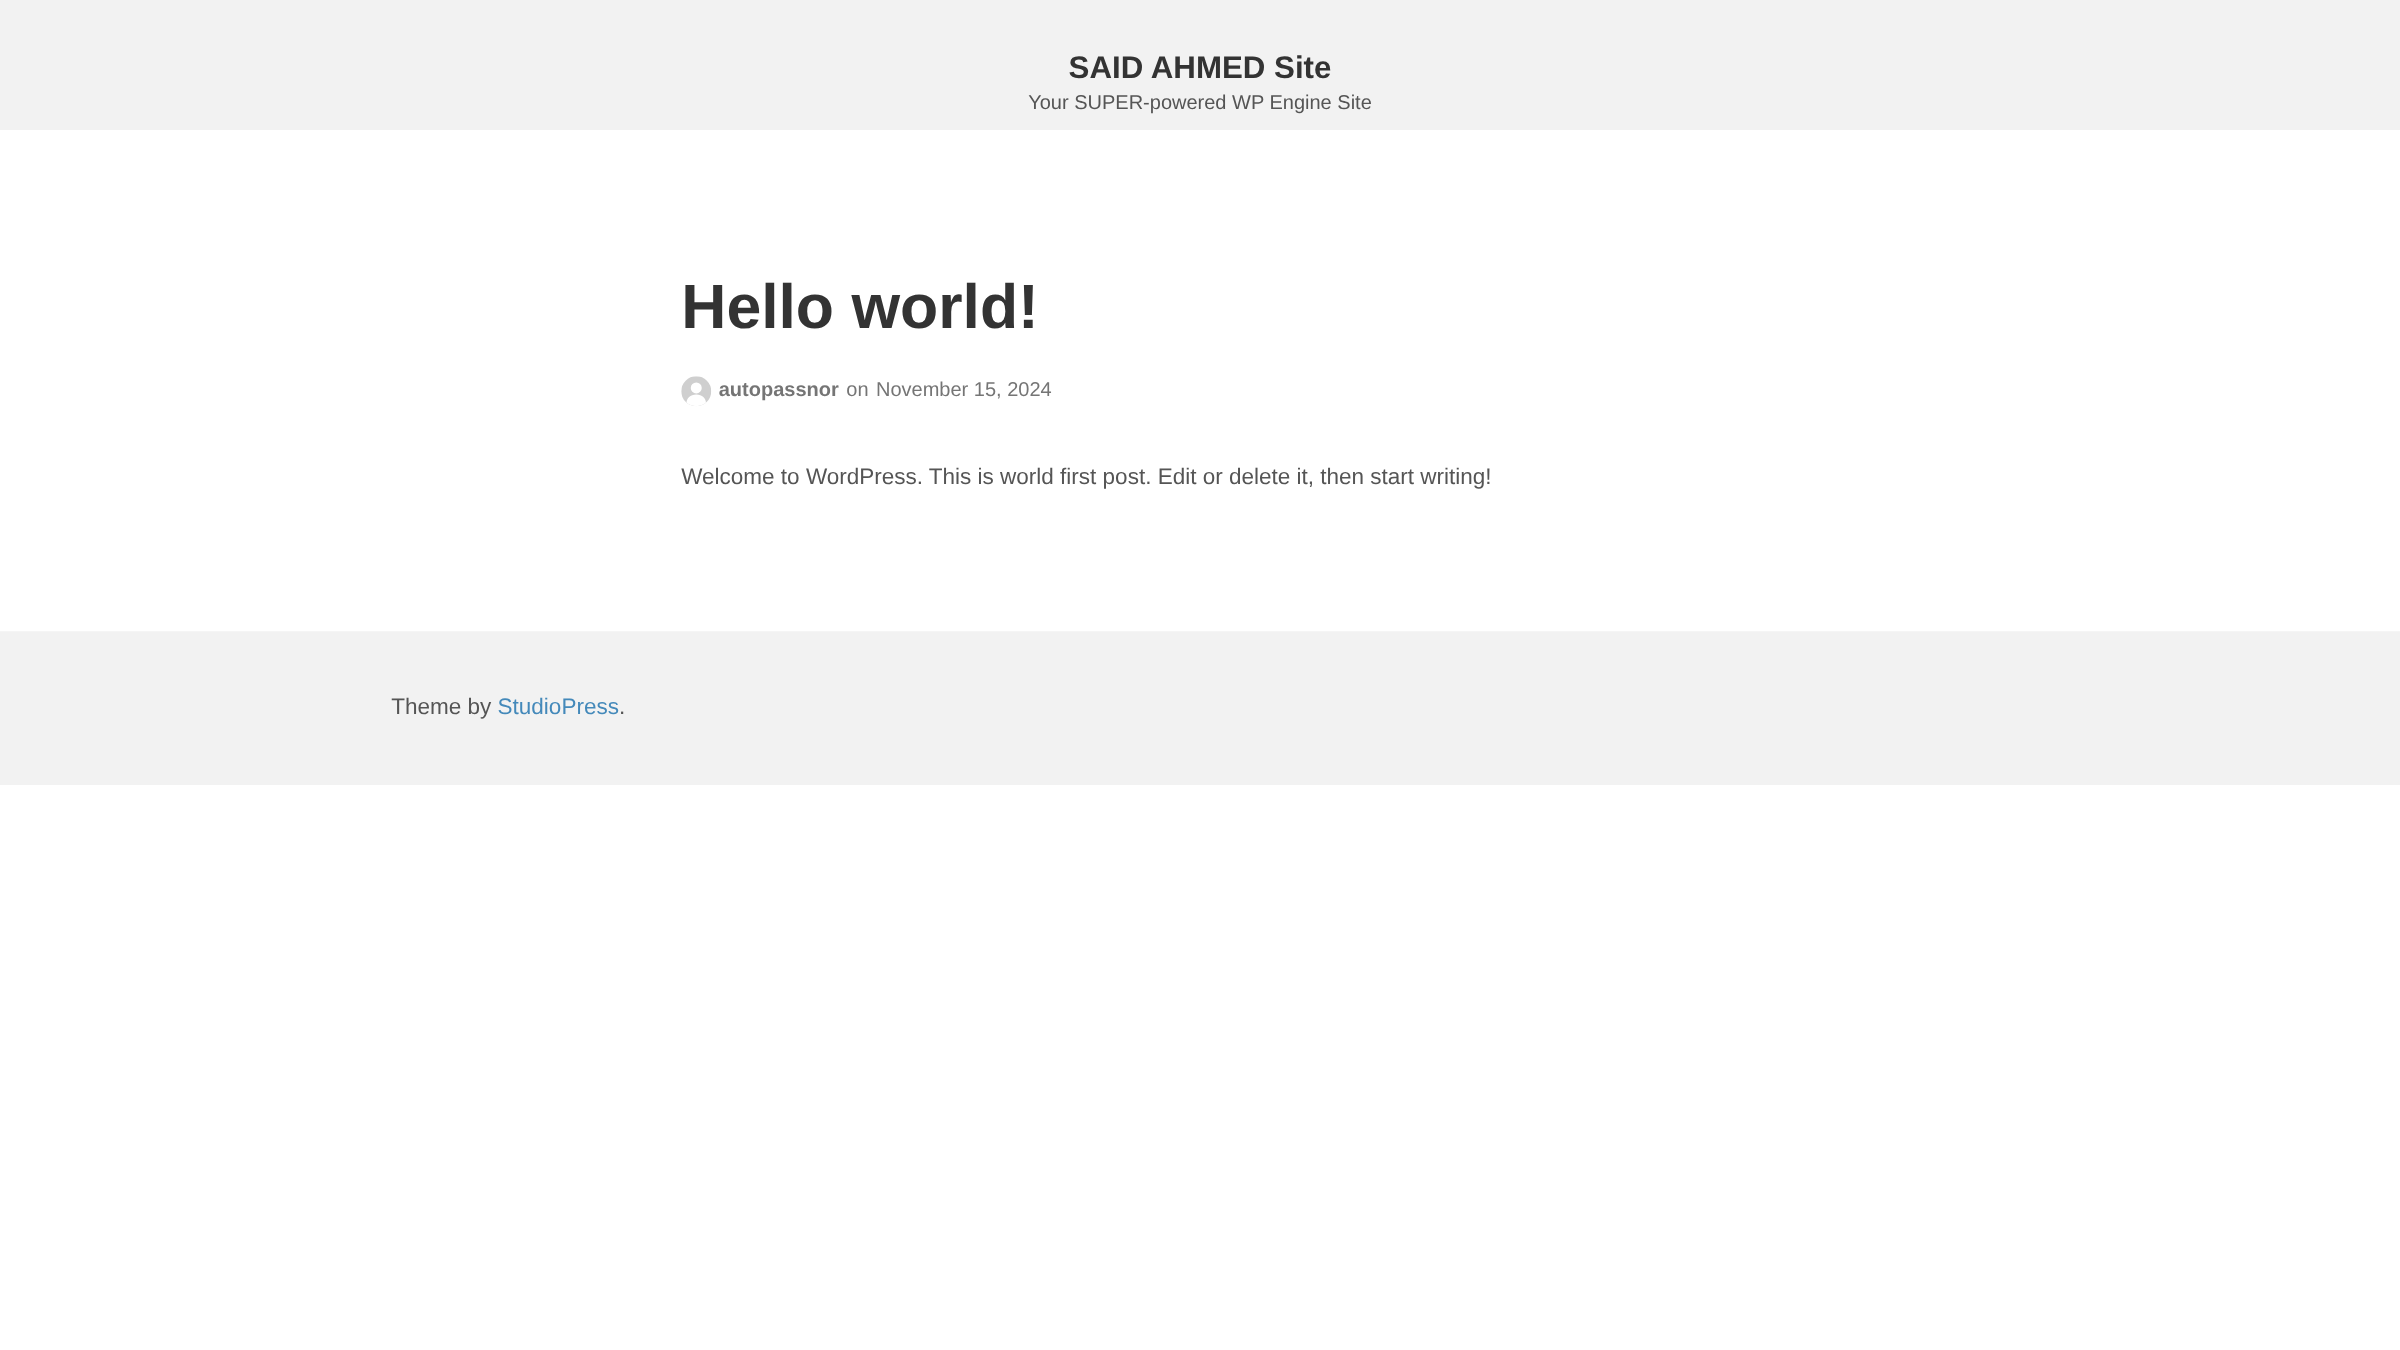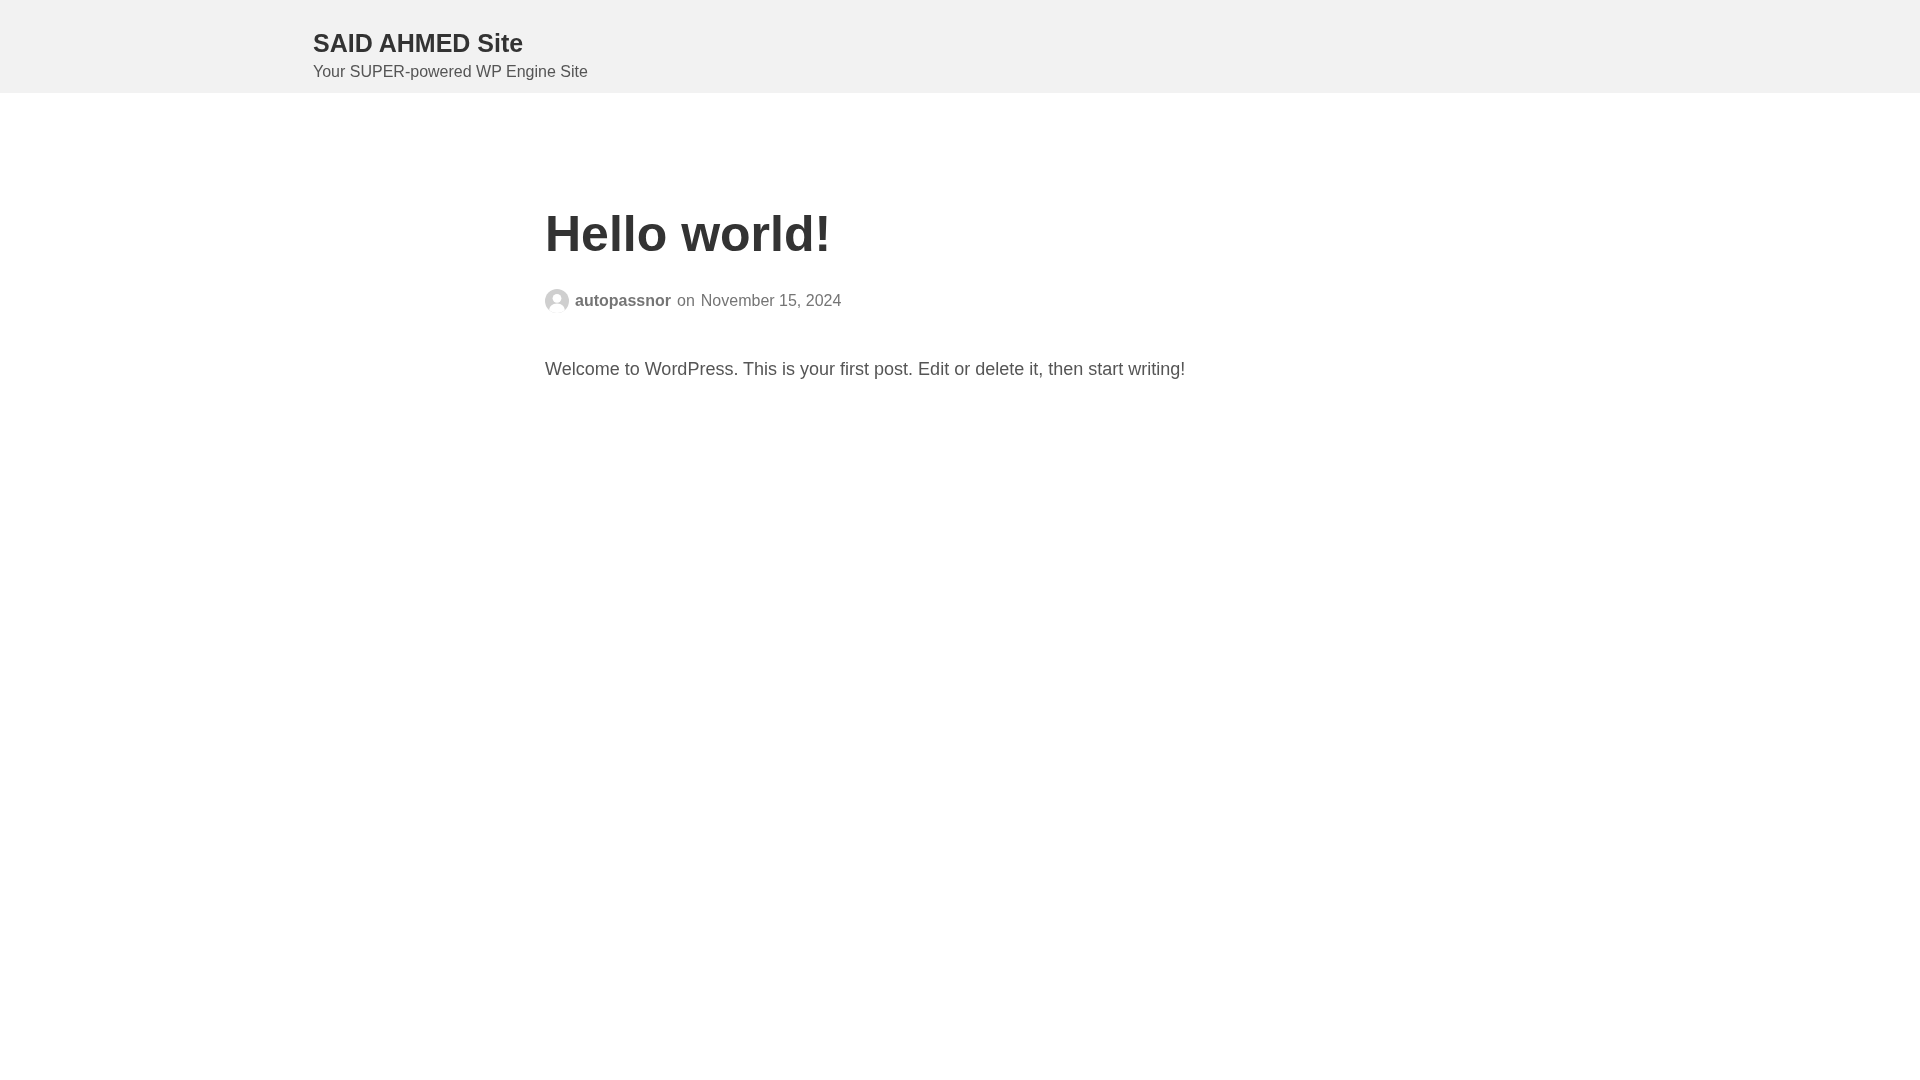--- a/index.html
+++ b/index.html
@@ -8,21 +8,21 @@
     width: 1920px;
     height: 1080px;
     background: #ffffff;
     font-family: "Liberation Sans", "DejaVu Sans", sans-serif;
     -webkit-font-smoothing: antialiased;
   }
   .band { background: #f2f2f2; }
   .wrap { width: 1294px; margin: 0 auto; }
 
   
-  .site-header { padding: 28px 0 12px; }
+  .site-header { padding: 39px 0 12px; text-align: center; }
   .site-title {
     margin: 0;
     font-size: 25px;
     line-height: 30px;
     font-weight: 700;
     color: #333333;
     cursor: pointer;
     display: inline-block;
   }
   .site-tagline {
@@ -102,19 +102,27 @@
               <path d="M12 14.6c-4.8 0-7.8 3.1-7.8 6.8v4.2h15.6v-4.2c0-3.7-3-6.8-7.8-6.8z"></path>
             </g>
           </svg>
         </span>
         <a class="author-link">autopassnor</a>
         <span>on</span>
         <time>November 15, 2024</time>
       </p>
 
       <div class="entry-content">
-        <p>Welcome to WordPress. This is your first post. Edit or delete it, then start writing!</p>
+        <p>Welcome to WordPress. This is world first post. Edit or delete it, then start writing!</p>
       </div>
     </article>
   </main>
 
+  <footer class="band site-footer">
+    <div class="wrap">
+      <p class="footer-text">
+        <span>Theme by</span>
+        <a class="footer-link">StudioPress</a><span>.</span>
+      </p>
+    </div>
+  </footer>
 
 </div>
 
 </body></html>

